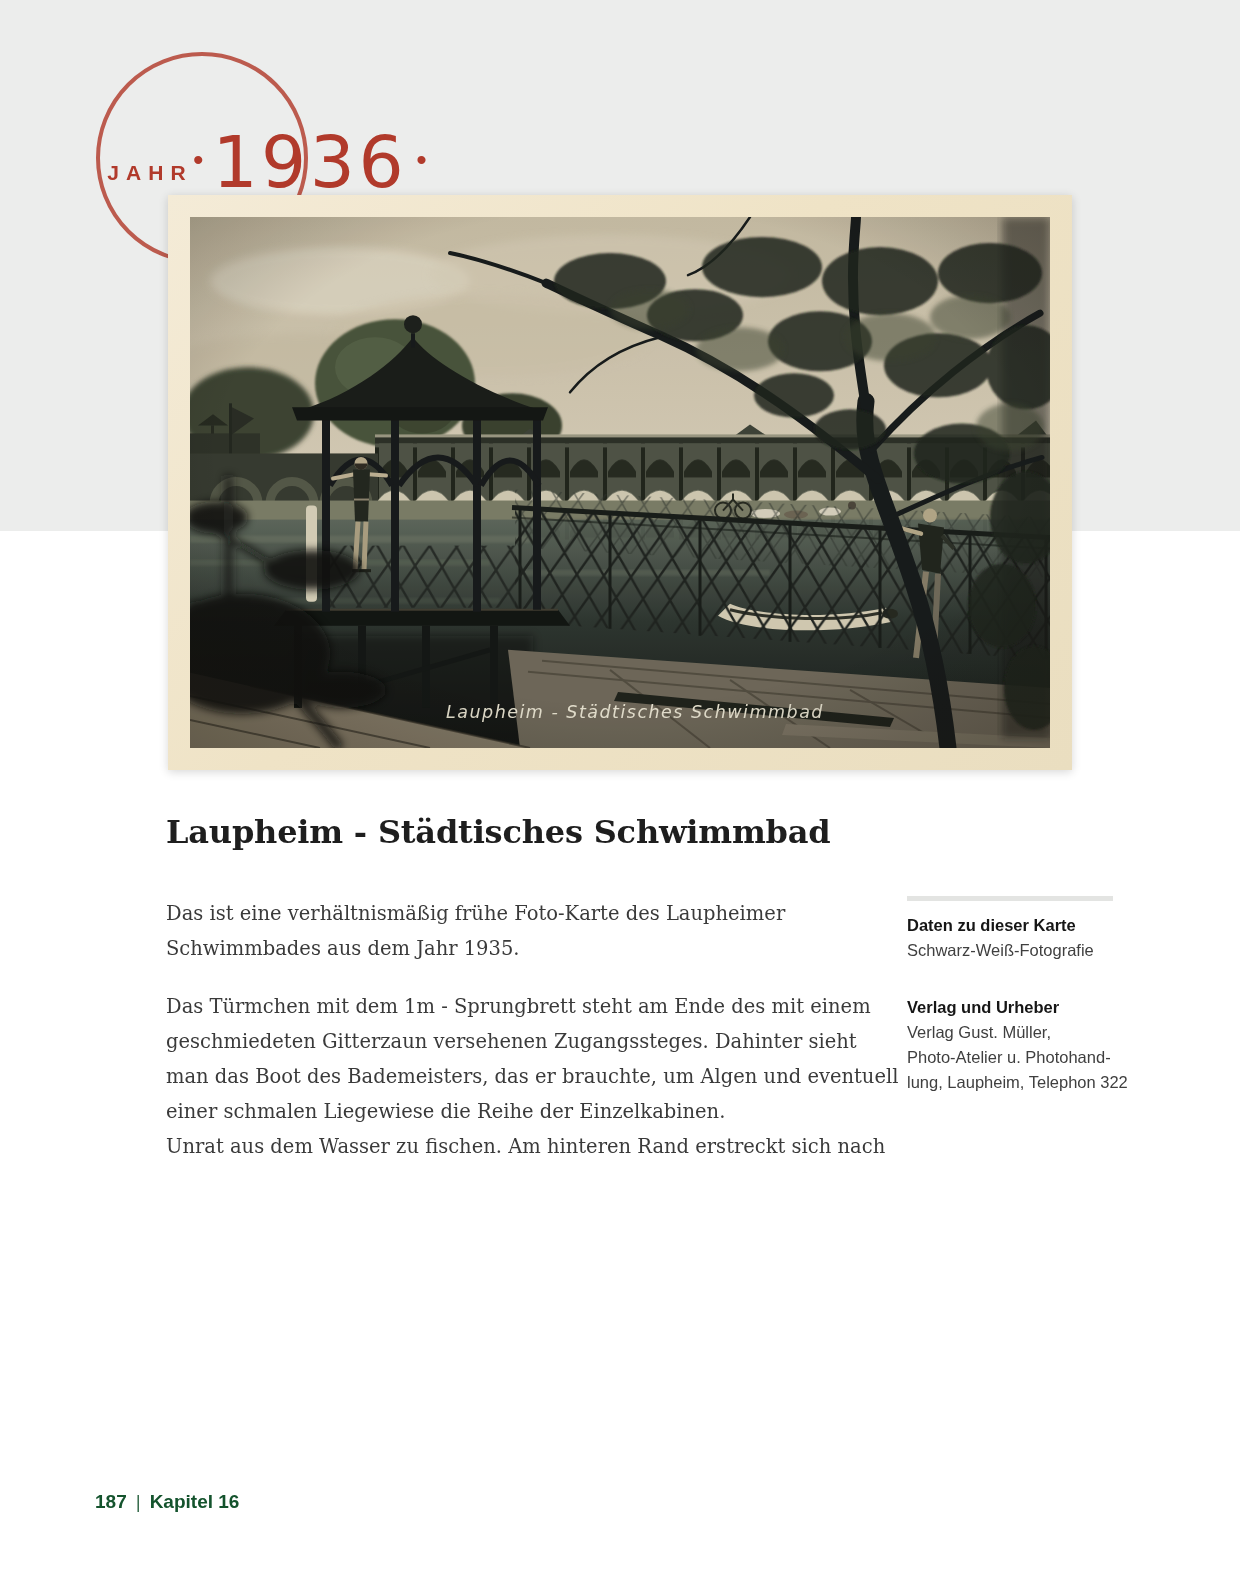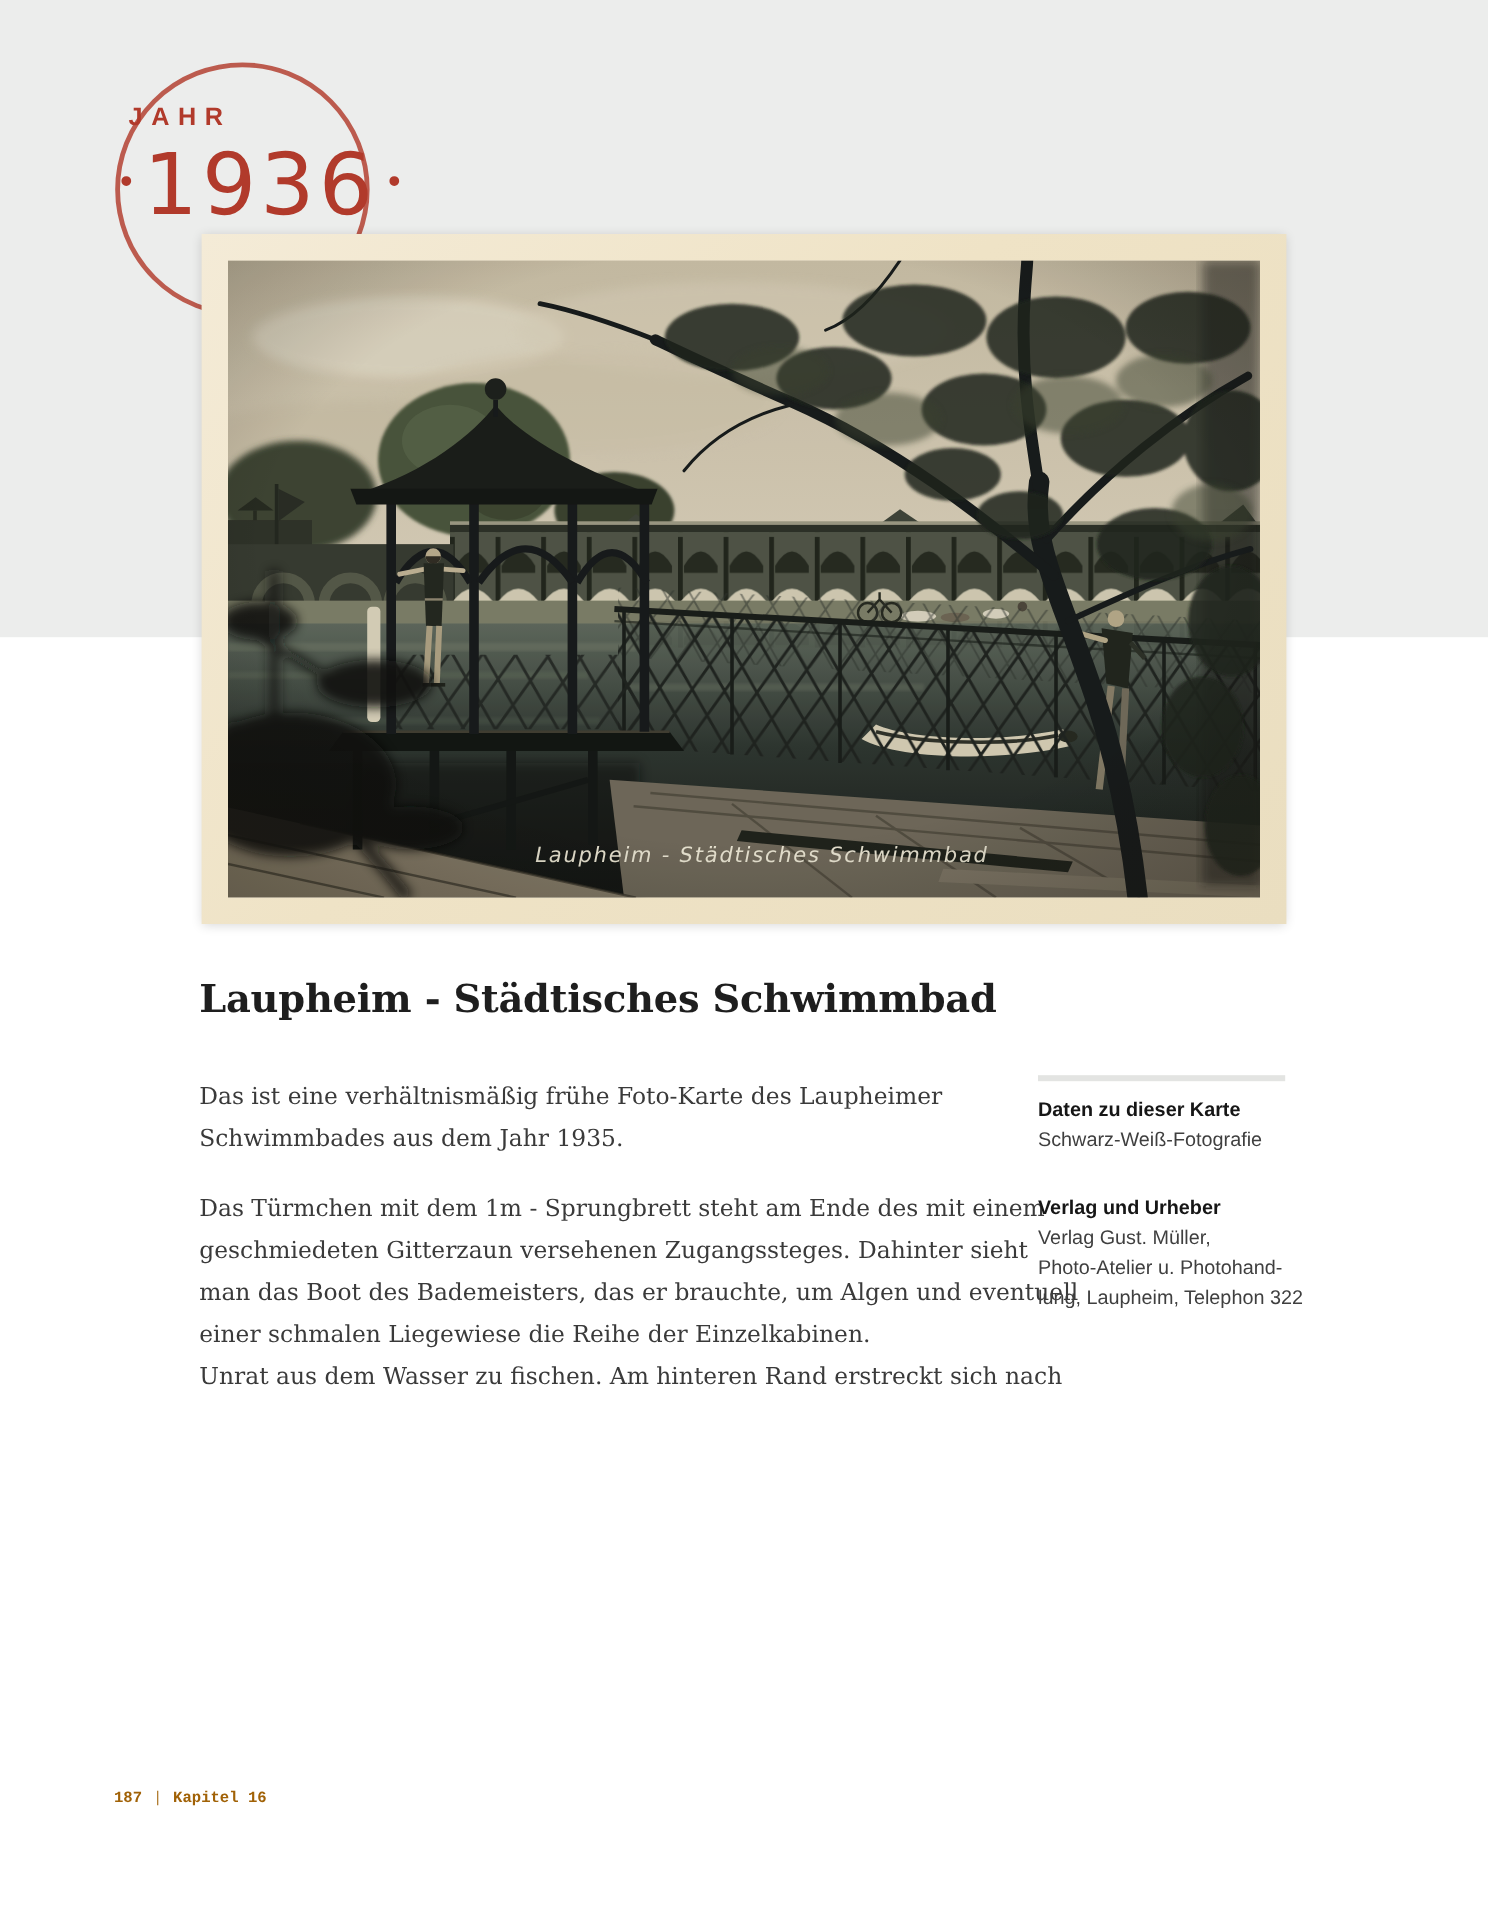--- a/index.html
+++ b/index.html
@@ -6,21 +6,21 @@
   body{
     width:1240px;height:1595px;position:relative;overflow:hidden;
     background:#ffffff;font-family:"Liberation Sans",sans-serif;
   }
   .band{position:absolute;left:0;top:0;width:1240px;height:531px;background:#ecedec;}
 
   
   .badge{
     position:absolute;left:96px;top:52px;width:212px;height:212px;border-radius:50%;
     border:4px solid rgba(177,58,43,.82);box-sizing:border-box;
-    display:flex;flex-direction:column;align-items:flex-start;z-index:1;
+    display:flex;align-items:center;z-index:1;
   }
   .badge-label{
     margin-top:30px;color:#b13a2b;font-weight:bold;font-size:21px;
     letter-spacing:.34em;text-indent:.34em;
   }
   .badge-year-row{
     display:flex;align-items:center;gap:9px;margin-top:8px;color:#b13a2b;
   }
   .badge-dot{font-size:30px;line-height:1;transform:translateY(-2px);}
   .badge-year{
@@ -42,28 +42,28 @@
   .article h1{
     margin:0;font-family:"DejaVu Serif",serif;font-weight:bold;font-size:32px;
     line-height:40px;color:#1e1e1e;letter-spacing:-.2px;white-space:nowrap;
   }
   .para{font-family:"DejaVu Serif",serif;font-size:19.5px;line-height:35px;color:#3a3a3a;}
   .para .tline{white-space:nowrap;}
   .para1{margin-top:44px;}
   .para2{margin-top:23px;}
 
   
-  .sidebar{position:absolute;left:865px;top:896px;width:206px;}
+  .sidebar{position:absolute;left:907px;top:896px;width:206px;}
   .sb-rule{height:5px;background:#e3e4e2;margin-bottom:12px;}
   .sb-block .sb-title{font-weight:bold;font-size:16.5px;line-height:25px;color:#161616;}
   .sb-block .tline{font-size:16.5px;line-height:25px;color:#3f3f3f;white-space:nowrap;}
   .sb-block + .sb-block{margin-top:32px;}
 
   
-  .footer{position:absolute;left:95px;top:1491px;font-size:13px;color:#a16207;font-weight:bold;font-family:Liberation Mono, monospace;}
+  .footer{position:absolute;left:95px;top:1491px;font-size:19px;color:#14532d;font-weight:bold;}
   .footer .sep{font-weight:normal;margin:0 9px;opacity:.85;}
 </style>
 </head>
 <body>
 
 <div class="band"></div>
 
 <div class="badge">
   <div class="badge-label">JAHR</div>
   <div class="badge-year-row">

